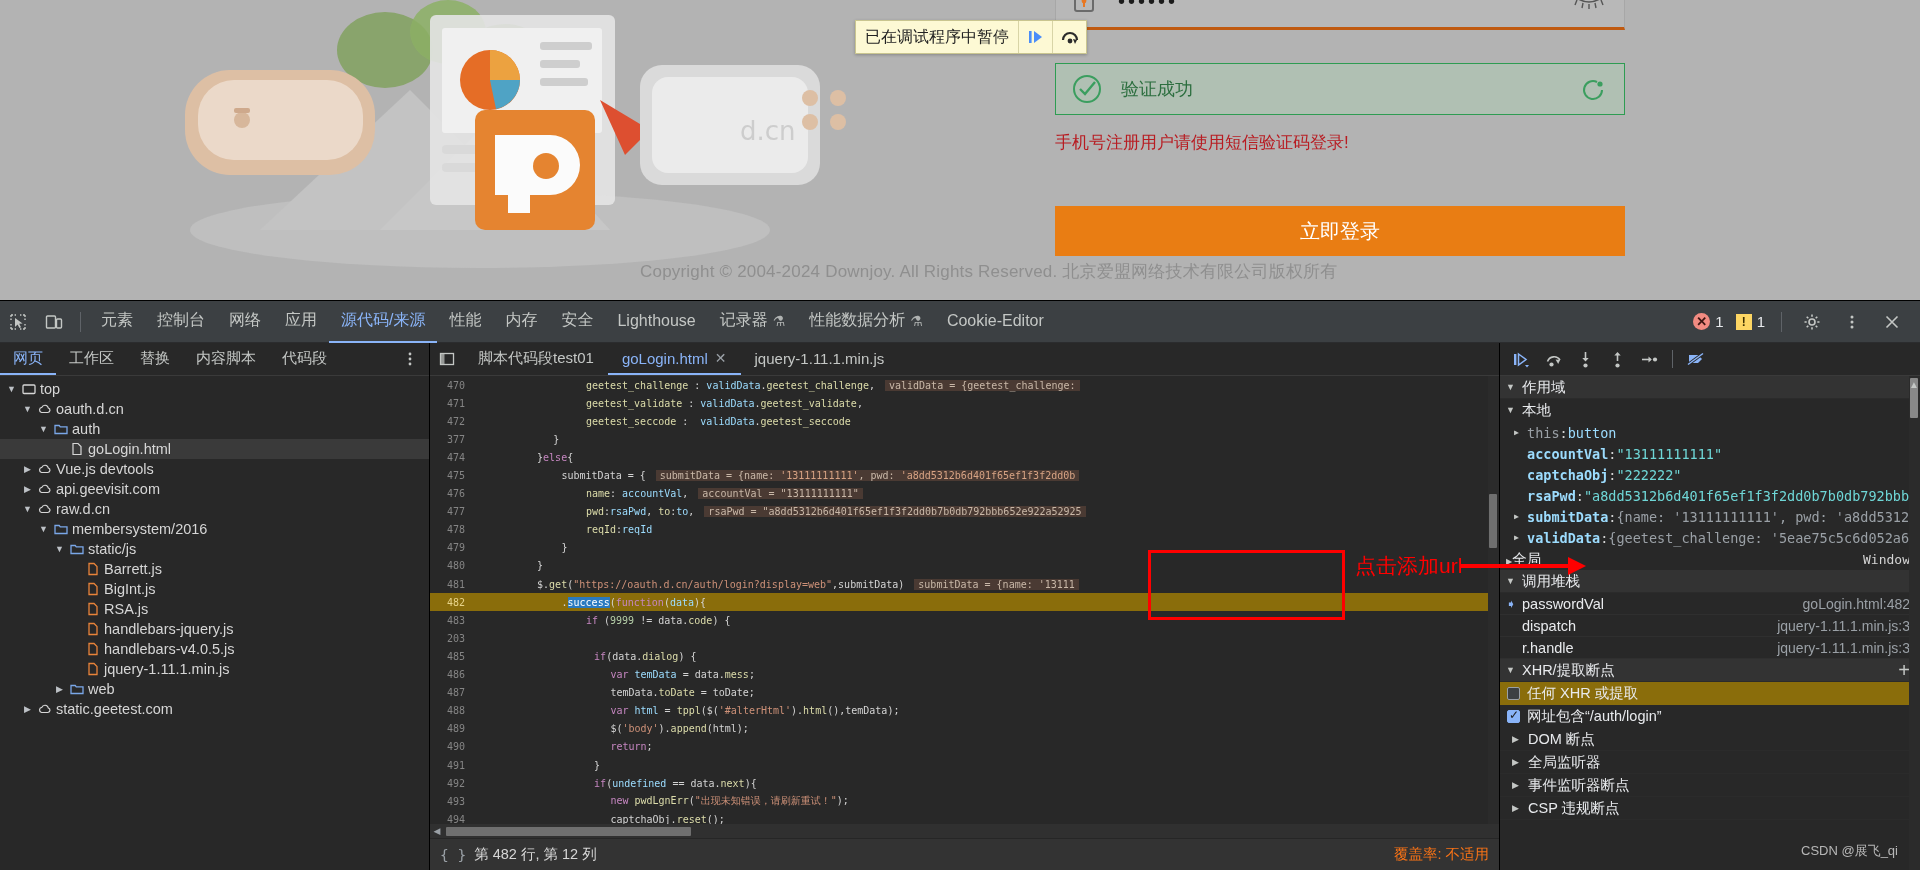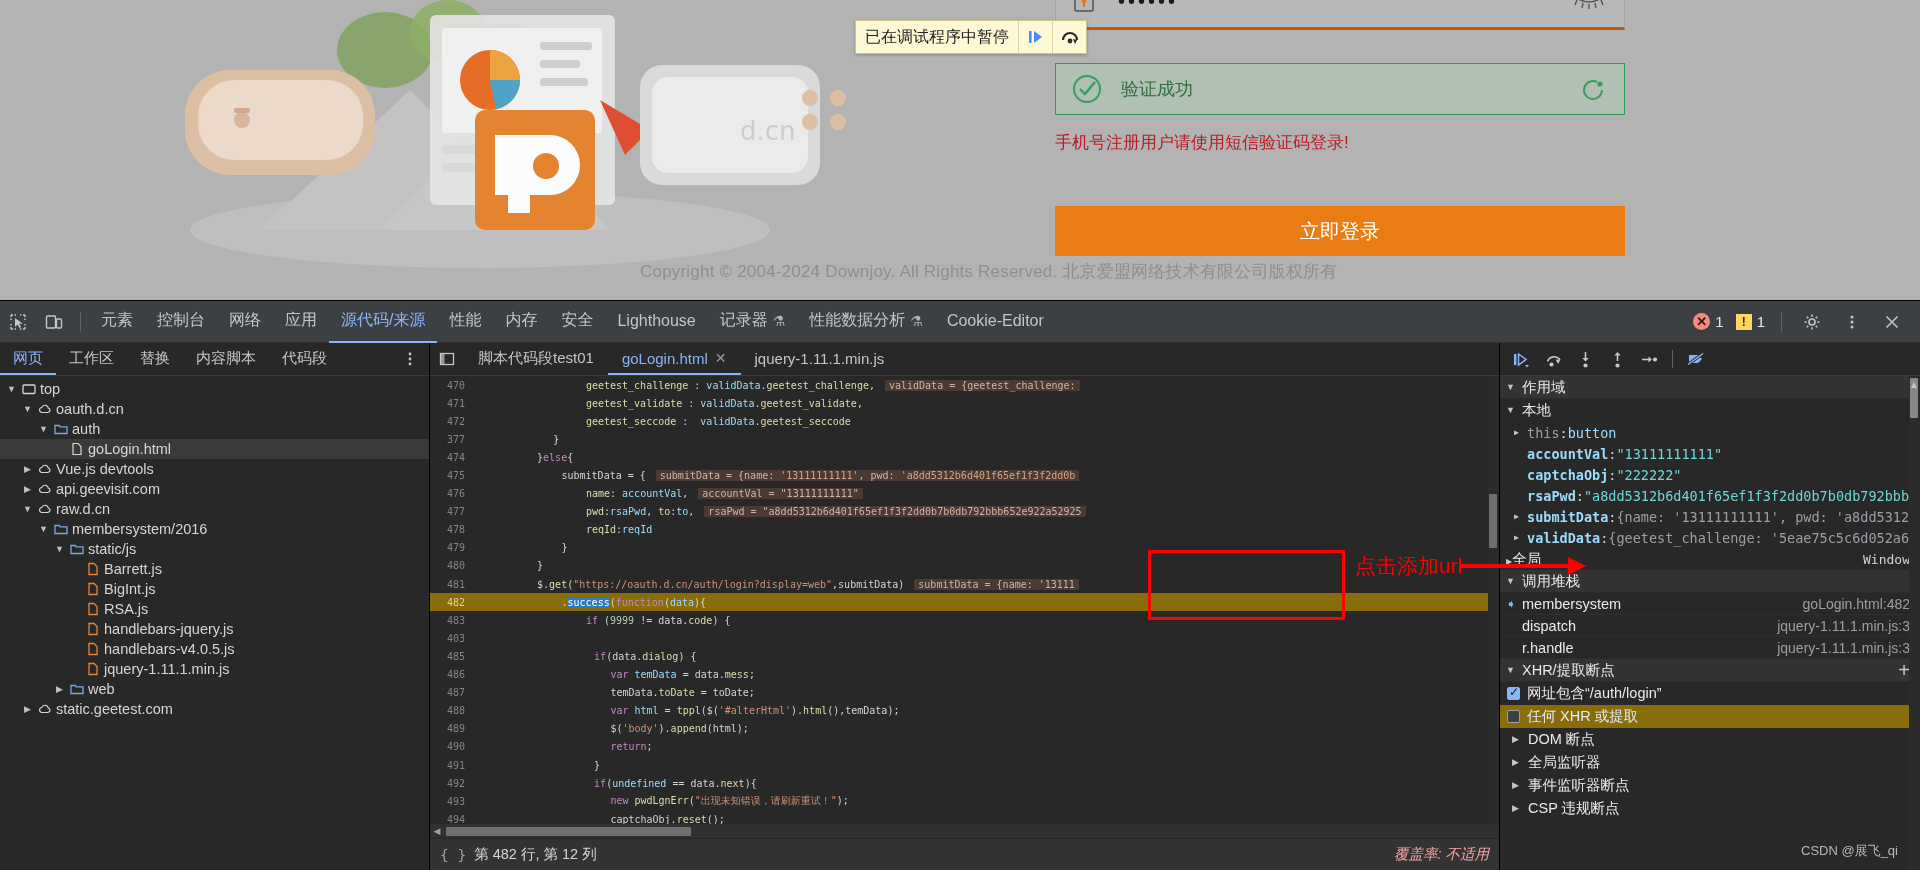--- a/index.html
+++ b/index.html
@@ -155,21 +155,21 @@
 
   #code-hscroll { height: 14px; background: #303030; display: flex; align-items: center; }
   #code-hscroll .arrow { width: 14px; text-align:center; color: #9aa0a6; font-size: 9px; }
   #code-hscroll .thumb { height: 9px; width: 245px; background: #6f6f6f; border-radius: 1px; margin-left: 2px;}
   #code-vscroll { position: absolute; right: 0; top: 0; width: 11px; height: 100%; background: #2b2b2b;}
   #code-vscroll .vthumb { position: absolute; left: 1px; top: 118px; width: 8px; height: 54px; background: #6f6f6f; border-radius: 1px;}
 
   #status-bar { height: 32px; background: #333; display: flex; align-items: center;
                 padding: 0 10px; font-size: 14.5px; color: #d6d6d6; border-top: 1px solid #262626;}
   #status-bar .brace { color: #9aa0a6; margin-right: 8px; font-family: "DejaVu Sans Mono", monospace;}
-  #status-bar .coverage { margin-left: auto; color: #fca5a5; font-style: italic; }
+  #status-bar .coverage { margin-left: auto; color: #f97316; }
 
   
   #debugger { width: 420px; background: #282828; display: flex; flex-direction: column; position: relative;}
   #dbg-controls { height: 33px; display: flex; align-items: center; gap: 2px; padding-left: 6px;
                   background: #282828; border-bottom: 1px solid #3a3a3a;}
   .dbg-btn { width: 30px; height: 26px; display: flex; align-items: center; justify-content: center; cursor: pointer;}
   .dbg-sep { width: 1px; height: 18px; background: #5f6368; margin: 0 6px; }
 
   .sec-header { height: 23px; display: flex; align-items: center; gap: 6px;
                 background: #333; font-size: 14.5px; color: #e8eaed; padding-left: 6px;
@@ -606,21 +606,21 @@
             <div class="code-line"><span class="ln">474</span><span class="code-txt" style="padding-left: 63.05px;"><span class="t-plain">}</span><span class="t-key">else</span><span class="t-plain">{</span></span></div>
             <div class="code-line"><span class="ln">475</span><span class="code-txt" style="padding-left: 87.5px;"><span class="t-plain">submitData = {</span><span class="inline-val">submitData = {name: <span class="iv-s">'13111111111'</span>, pwd: <span class="iv-s">'a8dd5312b6d401f65ef1f3f2dd0b</span></span></span></div>
             <div class="code-line"><span class="ln">476</span><span class="code-txt" style="padding-left: 111.95px;"><span class="t-prop">name</span><span class="t-plain">: </span><span class="t-var">accountVal</span><span class="t-plain">,</span><span class="inline-val">accountVal = "13111111111"</span></span></div>
             <div class="code-line"><span class="ln">477</span><span class="code-txt" style="padding-left: 111.95px;"><span class="t-prop">pwd</span><span class="t-plain">:</span><span class="t-var">rsaPwd</span><span class="t-plain">, </span><span class="t-prop">to</span><span class="t-plain">:</span><span class="t-var">to</span><span class="t-plain">,</span><span class="inline-val">rsaPwd = "a8dd5312b6d401f65ef1f3f2dd0b7b0db792bbb652e922a52925</span></span></div>
             <div class="code-line"><span class="ln">478</span><span class="code-txt" style="padding-left: 111.95px;"><span class="t-prop">reqId</span><span class="t-plain">:</span><span class="t-var">reqId</span></span></div>
             <div class="code-line"><span class="ln">479</span><span class="code-txt" style="padding-left: 87.5px;"><span class="t-plain">}</span></span></div>
             <div class="code-line"><span class="ln">480</span><span class="code-txt" style="padding-left: 63.05px;"><span class="t-plain">}</span></span></div>
             <div class="code-line"><span class="ln">481</span><span class="code-txt" style="padding-left: 63.05px;"><span class="t-plain">$.</span><span class="t-fn">get</span><span class="t-plain">(</span><span class="t-str">"https://oauth.d.cn/auth/login?display=web"</span><span class="t-plain">,submitData)</span><span class="inline-val">submitData = {name: '13111</span></span></div>
             <div class="code-line hl"><span class="ln">482</span><span class="code-txt" style="padding-left: 87.5px;"><span class="t-plain">.</span><span class="t-sel">success</span><span class="t-plain">(</span><span class="t-key">function</span><span class="t-plain">(</span><span class="t-var">data</span><span class="t-plain">){</span></span></div>
             <div class="code-line"><span class="ln">483</span><span class="code-txt" style="padding-left: 111.95px;"><span class="t-key">if</span><span class="t-plain"> (</span><span class="t-num">9999</span><span class="t-plain"> != data.</span><span class="t-prop">code</span><span class="t-plain">) {</span></span></div>
-            <div class="code-line"><span class="ln">403</span><span class="code-txt" style="padding-left: 6px;"></span></div>
+            <div class="code-line"><span class="ln">203</span><span class="code-txt" style="padding-left: 6px;"></span></div>
             <div class="code-line"><span class="ln">485</span><span class="code-txt" style="padding-left: 120.1px;"><span class="t-key">if</span><span class="t-plain">(data.</span><span class="t-prop">dialog</span><span class="t-plain">) {</span></span></div>
             <div class="code-line"><span class="ln">486</span><span class="code-txt" style="padding-left: 136.4px;"><span class="t-key">var</span><span class="t-plain"> </span><span class="t-var">temData</span><span class="t-plain"> = data.</span><span class="t-prop">mess</span><span class="t-plain">;</span></span></div>
             <div class="code-line"><span class="ln">487</span><span class="code-txt" style="padding-left: 136.4px;"><span class="t-plain">temData.</span><span class="t-prop">toDate</span><span class="t-plain"> = toDate;</span></span></div>
             <div class="code-line"><span class="ln">488</span><span class="code-txt" style="padding-left: 136.4px;"><span class="t-key">var</span><span class="t-plain"> </span><span class="t-var">html</span><span class="t-plain"> = </span><span class="t-fn">tppl</span><span class="t-plain">($(</span><span class="t-str">'#alterHtml'</span><span class="t-plain">).</span><span class="t-fn">html</span><span class="t-plain">(),temData);</span></span></div>
             <div class="code-line"><span class="ln">489</span><span class="code-txt" style="padding-left: 136.4px;"><span class="t-plain">$(</span><span class="t-str">'body'</span><span class="t-plain">).</span><span class="t-fn">append</span><span class="t-plain">(html);</span></span></div>
             <div class="code-line"><span class="ln">490</span><span class="code-txt" style="padding-left: 136.4px;"><span class="t-key">return</span><span class="t-plain">;</span></span></div>
             <div class="code-line"><span class="ln">491</span><span class="code-txt" style="padding-left: 120.1px;"><span class="t-plain">}</span></span></div>
             <div class="code-line"><span class="ln">492</span><span class="code-txt" style="padding-left: 120.1px;"><span class="t-key">if</span><span class="t-plain">(</span><span class="t-var">undefined</span><span class="t-plain"> == data.</span><span class="t-prop">next</span><span class="t-plain">){</span></span></div>
             <div class="code-line"><span class="ln">493</span><span class="code-txt" style="padding-left: 136.4px;"><span class="t-key">new</span><span class="t-plain"> </span><span class="t-fn">pwdLgnErr</span><span class="t-plain">(</span><span class="t-str">"出现未知错误，请刷新重试！"</span><span class="t-plain">);</span></span></div>
             <div class="code-line"><span class="ln">494</span><span class="code-txt" style="padding-left: 136.4px;"><span class="t-plain">captchaObj.</span><span class="t-fn">reset</span><span class="t-plain">();</span></span></div>
@@ -742,48 +742,48 @@
           <span class="win">Window</span>
         </div>
 
         <div class="sec-header">
           <span class="caret">▼</span>
           <span>调用堆栈</span>
         </div>
         <div id="stack-rows">
             <div class="stack-row">
               <span class="arrow-ic">➧</span>
-              <span>membersystem</span>
+              <span>passwordVal</span>
               <span class="src">goLogin.html:482</span>
             </div>
             <div class="stack-row">
               <span class="arrow-ic"></span>
               <span>dispatch</span>
               <span class="src">jquery-1.11.1.min.js:3</span>
             </div>
             <div class="stack-row">
               <span class="arrow-ic"></span>
               <span>r.handle</span>
               <span class="src">jquery-1.11.1.min.js:3</span>
             </div>
           </div>
 
         <div class="sec-header" style="justify-content:flex-start;">
           <span class="caret">▼</span>
           <span>XHR/提取断点</span>
           <span style="margin-left:auto;padding-right:10px;font-size:20px;color:#c4c7c5;line-height:1;">+</span>
         </div>
         <div id="xhr-rows">
+            <div class="bp-row hl">
+              <span class="cbx"></span>
+              <span>任何 XHR 或提取</span>
+            </div>
             <div class="bp-row">
               <span class="cbx checked"></span>
               <span>网址包含“/auth/login”</span>
-            </div>
-            <div class="bp-row hl">
-              <span class="cbx"></span>
-              <span>任何 XHR 或提取</span>
             </div>
           </div>
 
         <div id="other-sections">
             <div class="sec-header" style="background: rgb(40, 40, 40); height: 23px; padding-left: 12px;">
               <span class="caret">▶</span>
               <span>DOM 断点</span>
             </div>
             <div class="sec-header" style="background: rgb(40, 40, 40); height: 23px; padding-left: 12px;">
               <span class="caret">▶</span>

